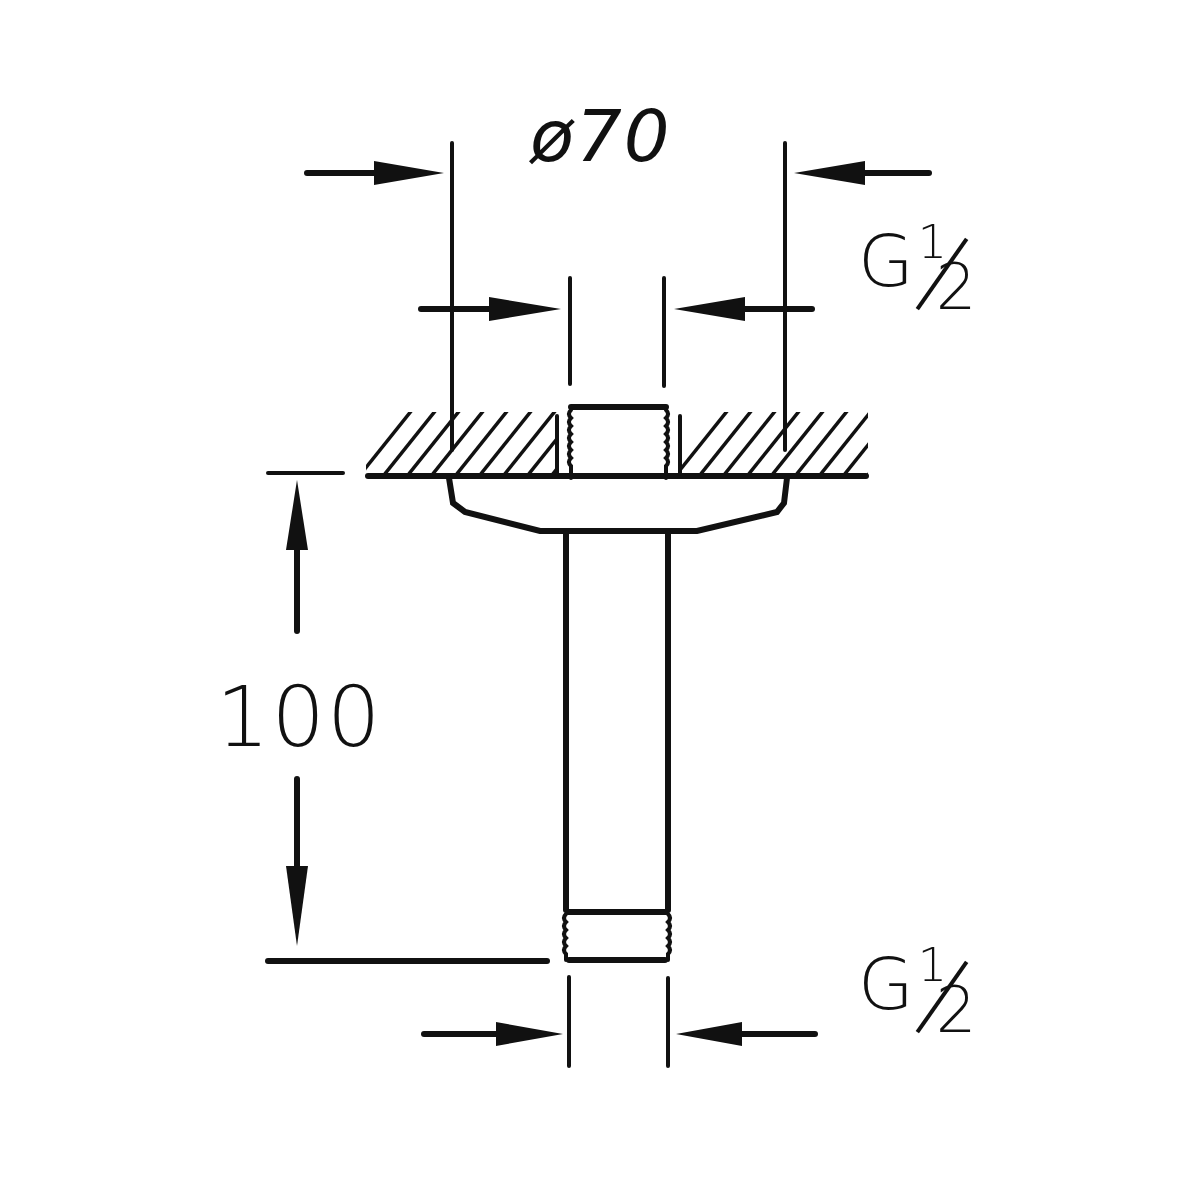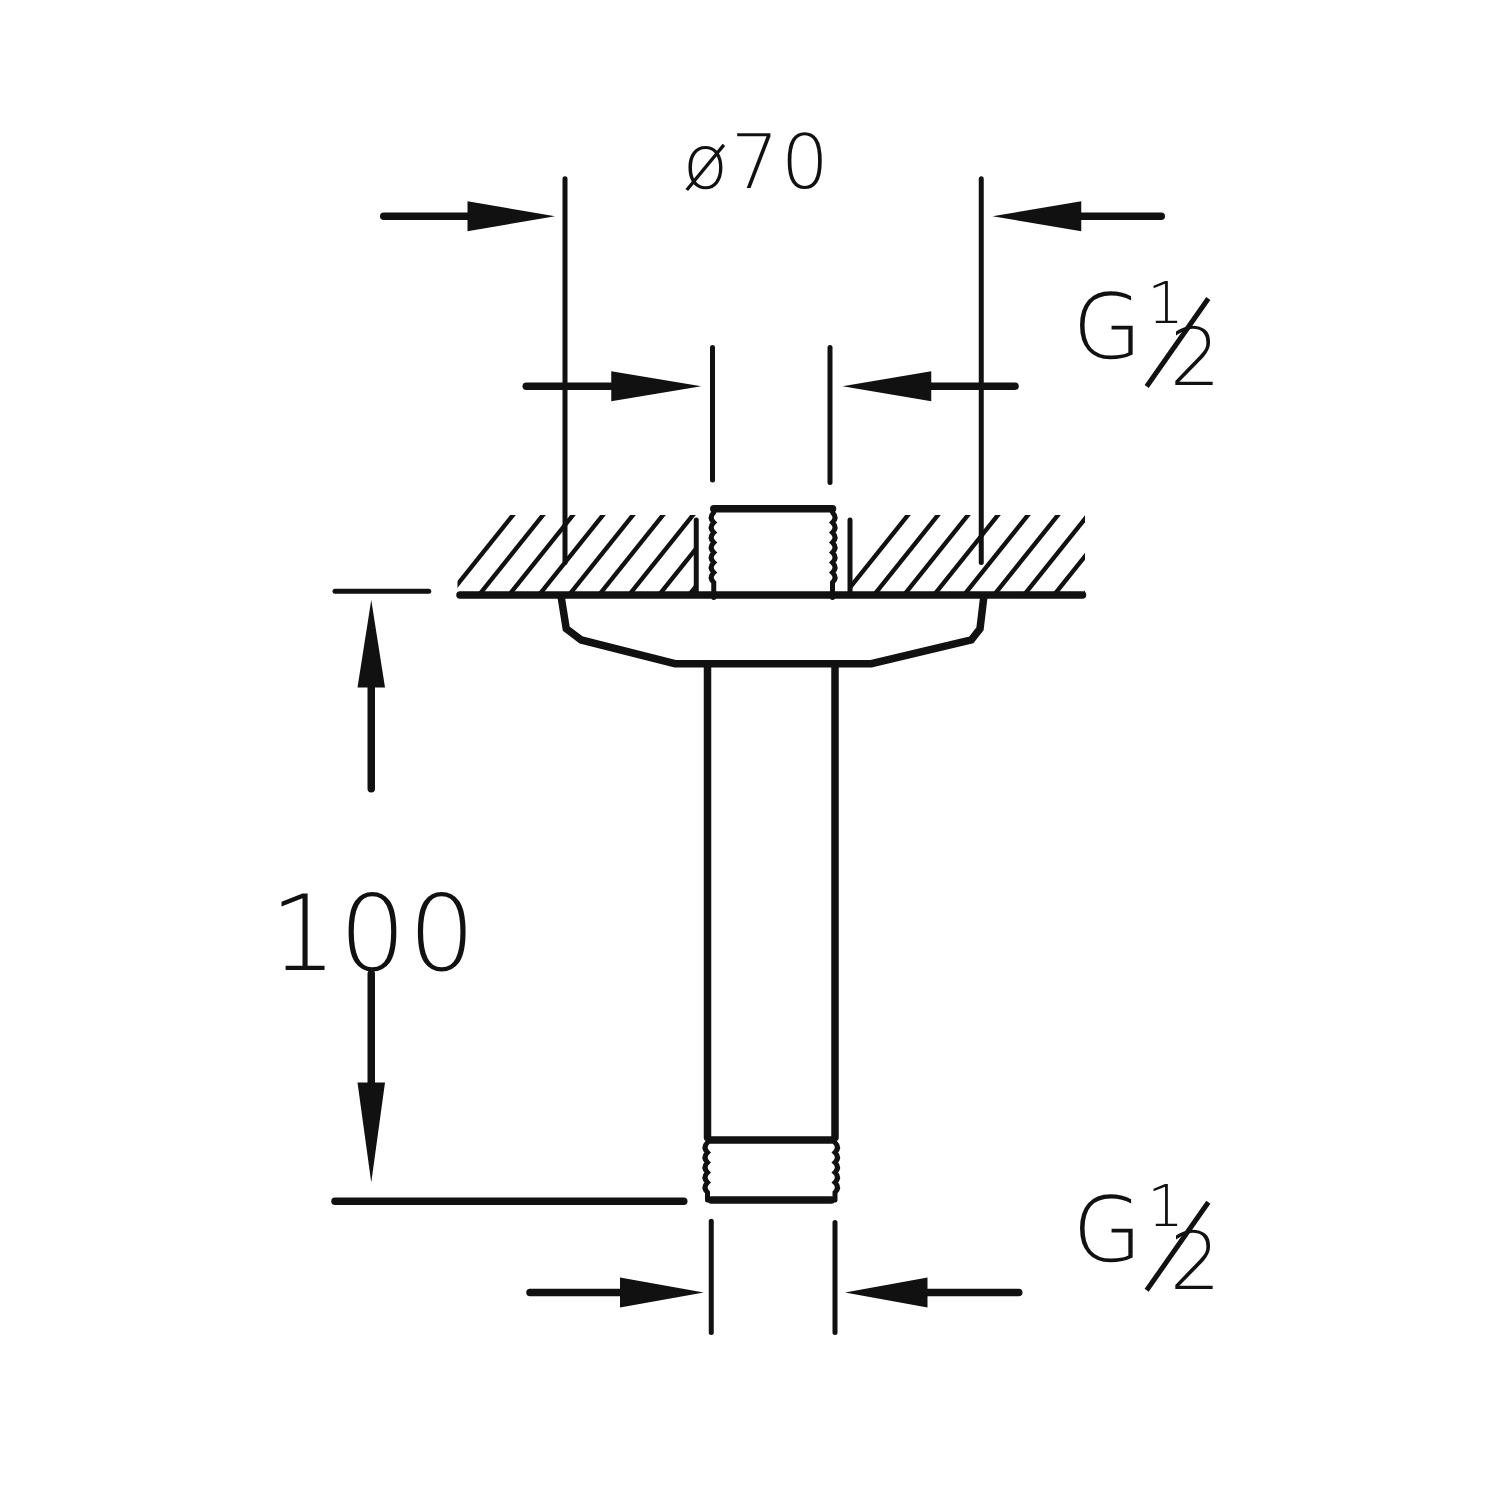--- a/index.html
+++ b/index.html
@@ -10,22 +10,22 @@
     .hatch { stroke: #111; stroke-width: 3.5; fill: none; }
     .arrowhead { fill: #111; }
     .lbl {
       position: absolute;
       font-family: "DejaVu Sans", sans-serif;
       font-weight: 300;
       color: #111;
       line-height: 1;
       white-space: nowrap;
     }
-    #dim-diameter { left: 546px; top: 100px; font-size: 60px; letter-spacing: 2px; }
-    #dim-height { left: 216px; top: 675px; font-size: 84px; letter-spacing: 2px; margin-top: 30px; }
+    #dim-diameter { left: 530px; top: 100px; font-size: 72px; letter-spacing: 2px; font-style: italic; }
+    #dim-height { left: 216px; top: 675px; font-size: 84px; letter-spacing: 2px; }
     .thread { font-size: 72px; }
     .thread .g { display: inline-block; }
     .thread .frac { display: inline-block; position: relative; width: 64px; height: 90px; vertical-align: top; }
     .thread .num { position: absolute; left: 4px; top: -6px; font-size: 46px; }
     .thread .den { position: absolute; left: 22px; top: 30px; font-size: 64px; }
     .thread .slash { position: absolute; left: 0px; top: 6px; width: 4px; height: 86px; background: #111; transform: rotate(35deg); transform-origin: center; left: 26px; }
     #thread-top { left: 858px; top: 225px; }
     #thread-bottom { left: 858px; top: 948px; }
   </style>
 </head>

